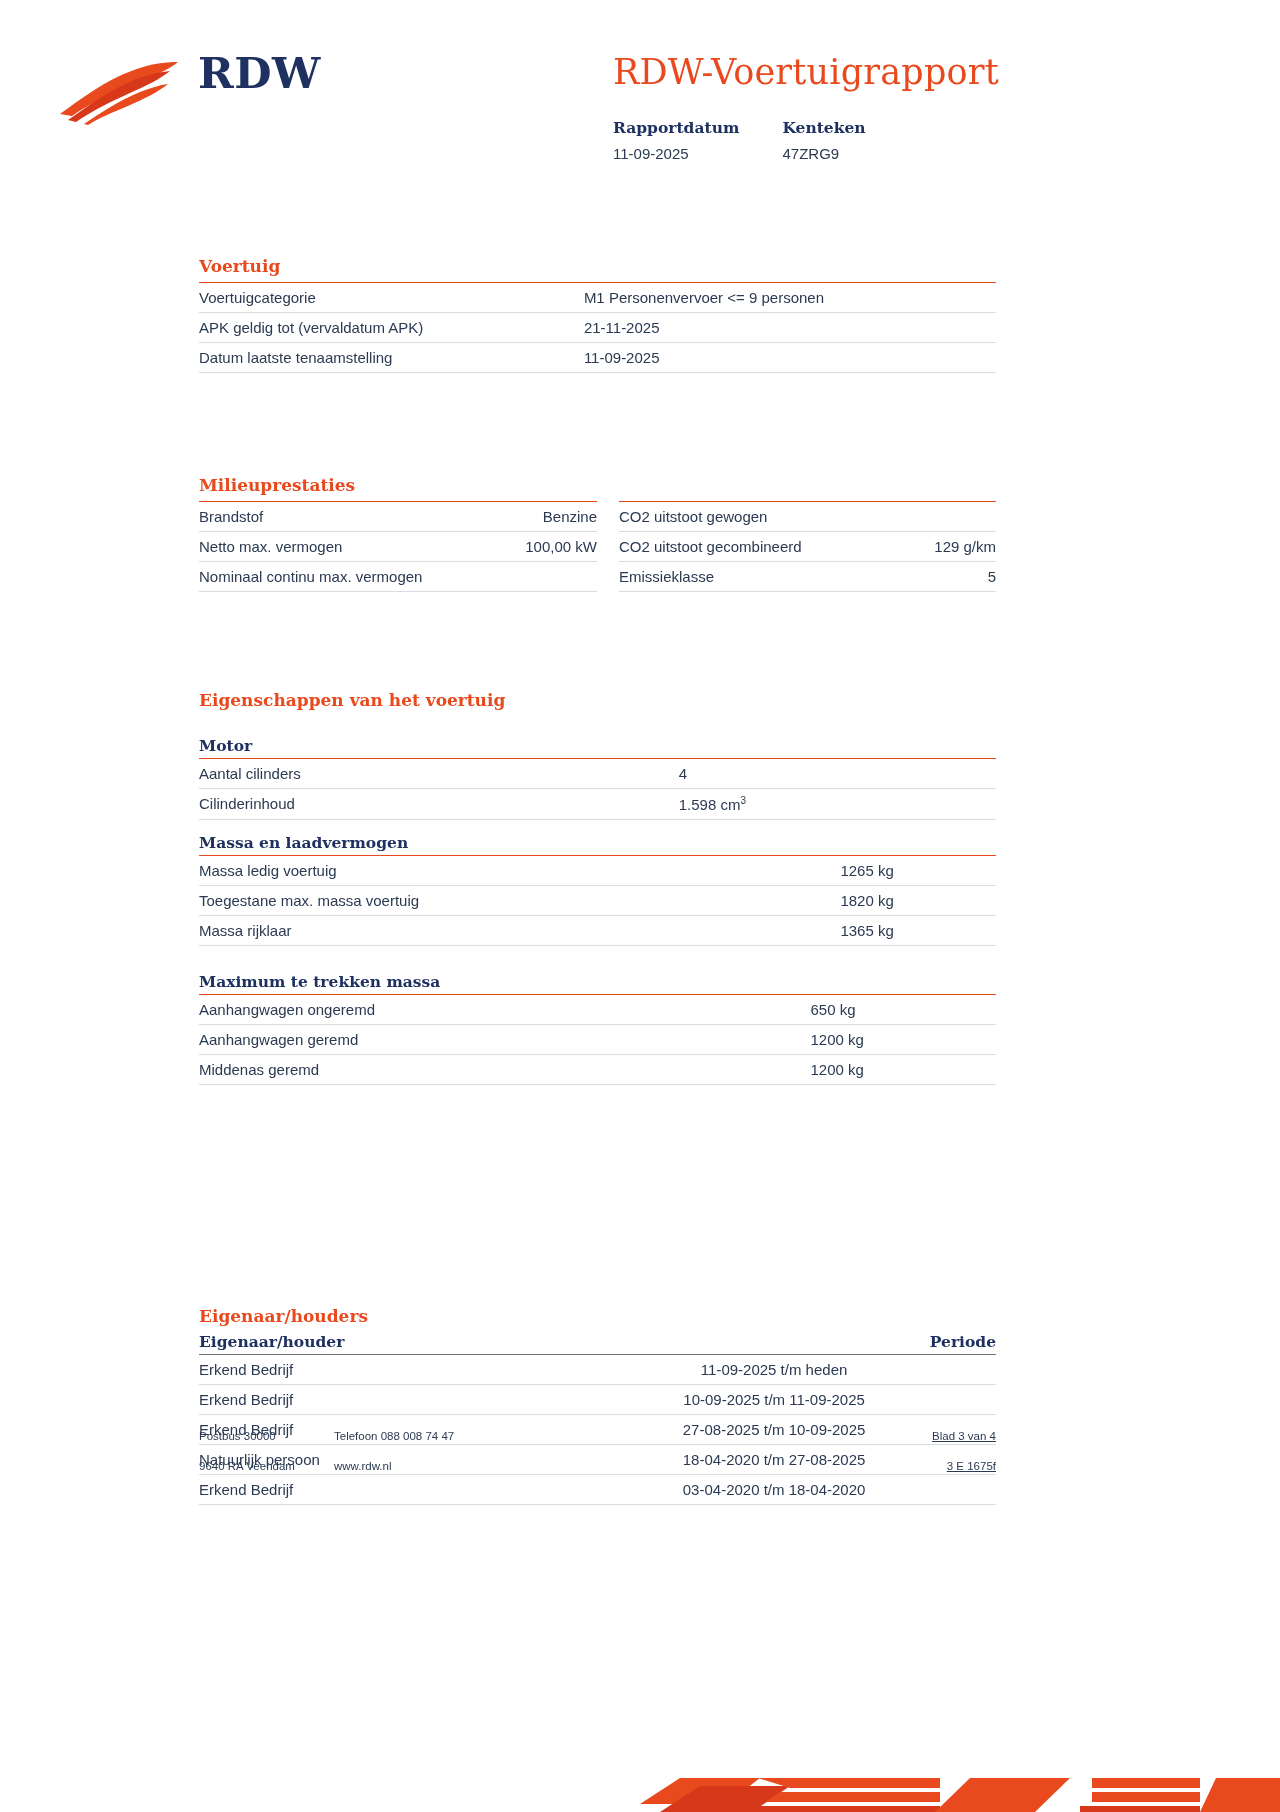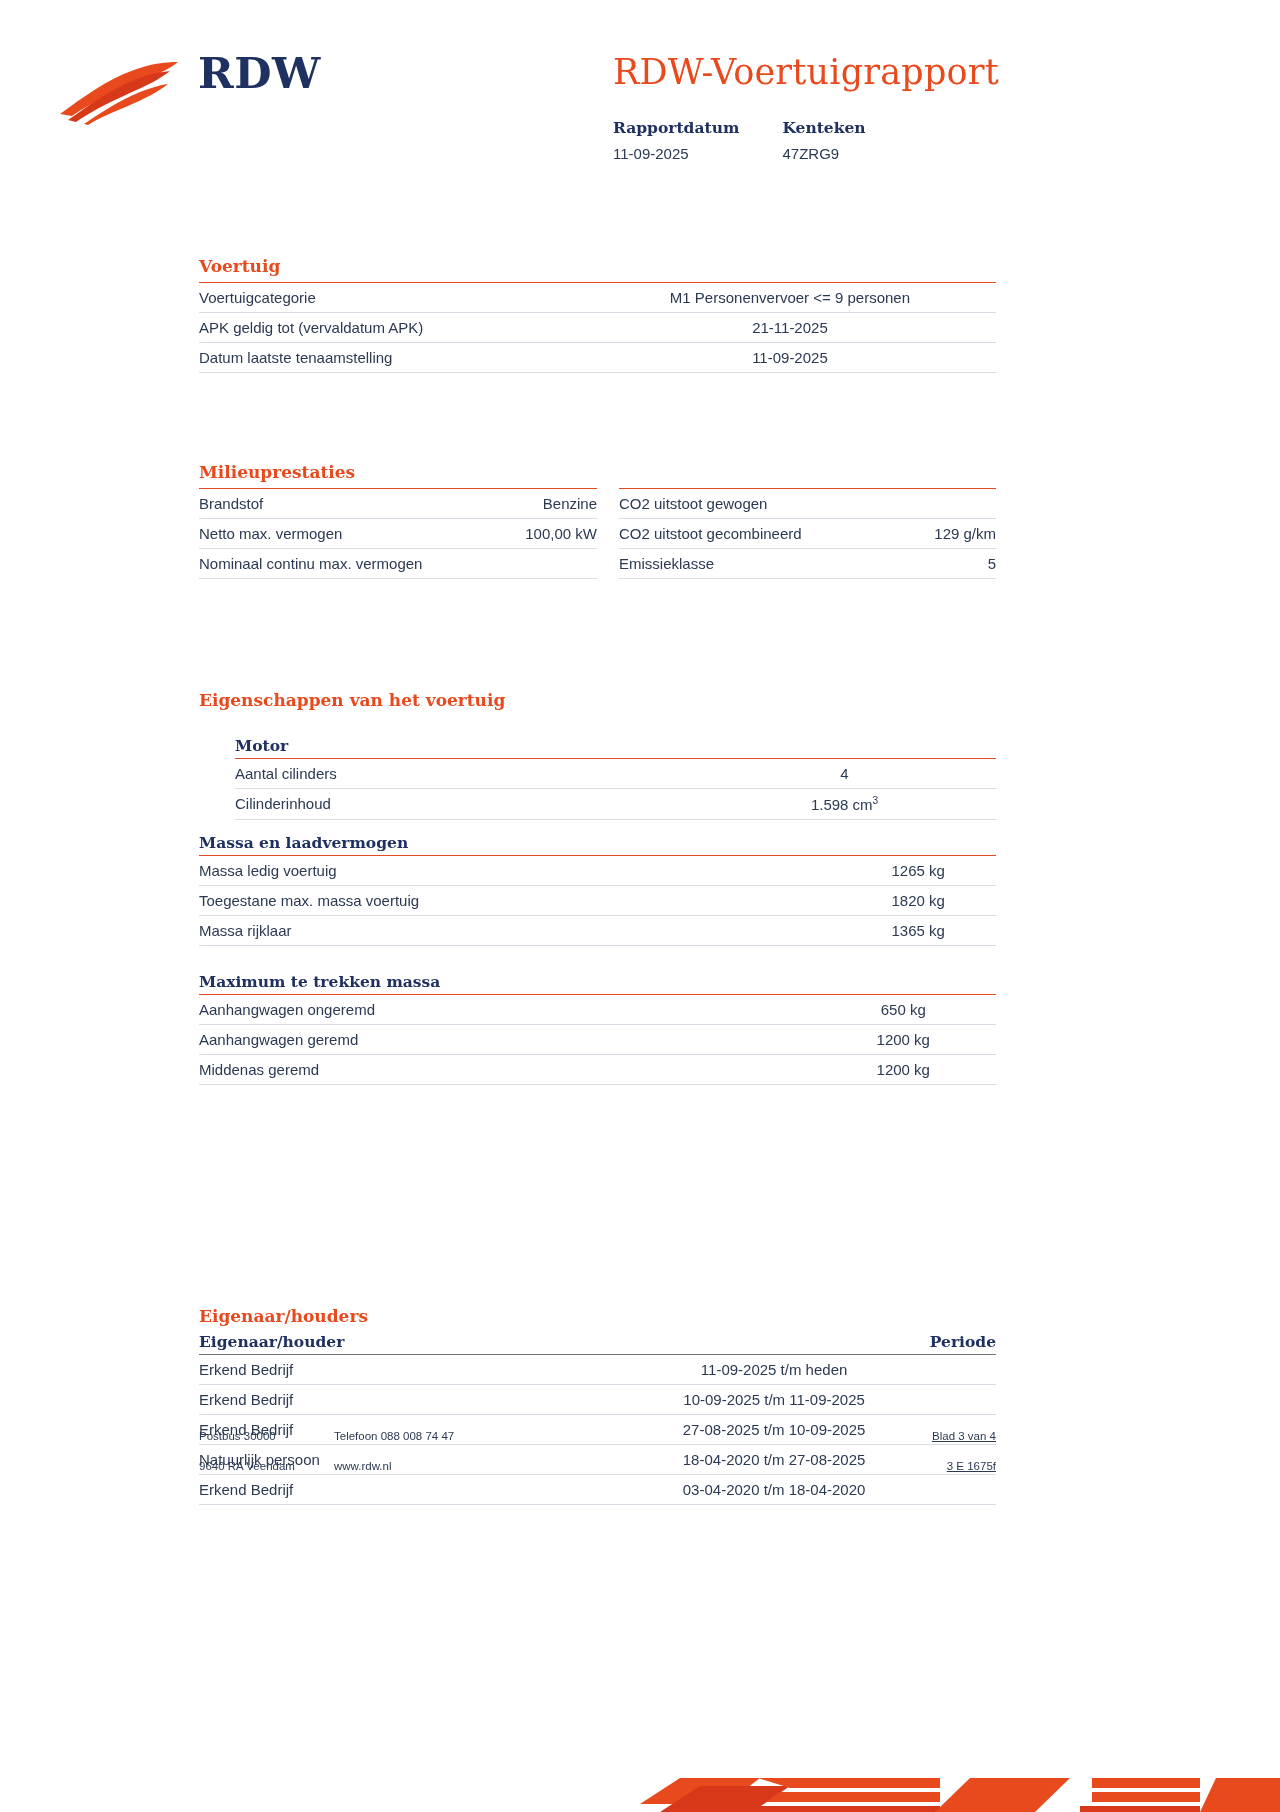--- a/index.html
+++ b/index.html
@@ -114,21 +114,21 @@
   }
   table.kv td {
     padding: 6px 0 6px 0;
     border-bottom: 1px solid #d8dde5;
     vertical-align: top;
   }
   table.kv tr:first-child td {
     border-top: 1px solid #e8491d;
   }
   table.kv td.label { text-align: left; }
-  table.kv td.value { text-align: center; }
+  table.kv td.value { text-align: left; }
 
   
   table.kv2 {
     width: 100%;
     border-collapse: collapse;
     font-size: 15px;
   }
   table.kv2 td {
     padding: 6px 0;
     border-bottom: 1px solid #d8dde5;
@@ -240,21 +240,21 @@
         <td class="value">21-11-2025</td>
       </tr>
       <tr>
         <td class="label">Datum laatste tenaamstelling</td>
         <td class="value">11-09-2025</td>
       </tr>
     </tbody>
       </table>
   </div>
 
-  <div class="content" style="top:462px;">
+  <div class="content" style="top:475px;">
     <div class="section-title">Milieuprestaties</div>
     <table class="kv2">
       <tbody>
           <tr>
         <td class="l1">Brandstof</td>
         <td class="v1">Benzine</td>
         <td class="spacer"></td>
         <td class="l2">CO2 uitstoot gewogen</td>
         <td class="v2"></td>
       </tr>
@@ -273,21 +273,21 @@
         <td class="v2">5</td>
       </tr>
     </tbody>
       </table>
   </div>
 
   <div class="content" style="top:690px;">
     <div class="section-title">Eigenschappen van het voertuig</div>
 
 
-    <div class="block" style="margin-top:26px;margin-left:36px;">
+    <div class="block" style="margin-top:26px;">
       <div class="sub-title">Motor</div>
       <table class="kv">
         <tbody>
             <tr>
           <td class="label">Aantal cilinders</td>
           <td class="value">4</td>
         </tr>
         <tr>
           <td class="label">Cilinderinhoud</td>
           <td class="value"><span>1.598 cm</span><span class="sup">3</span></td>

